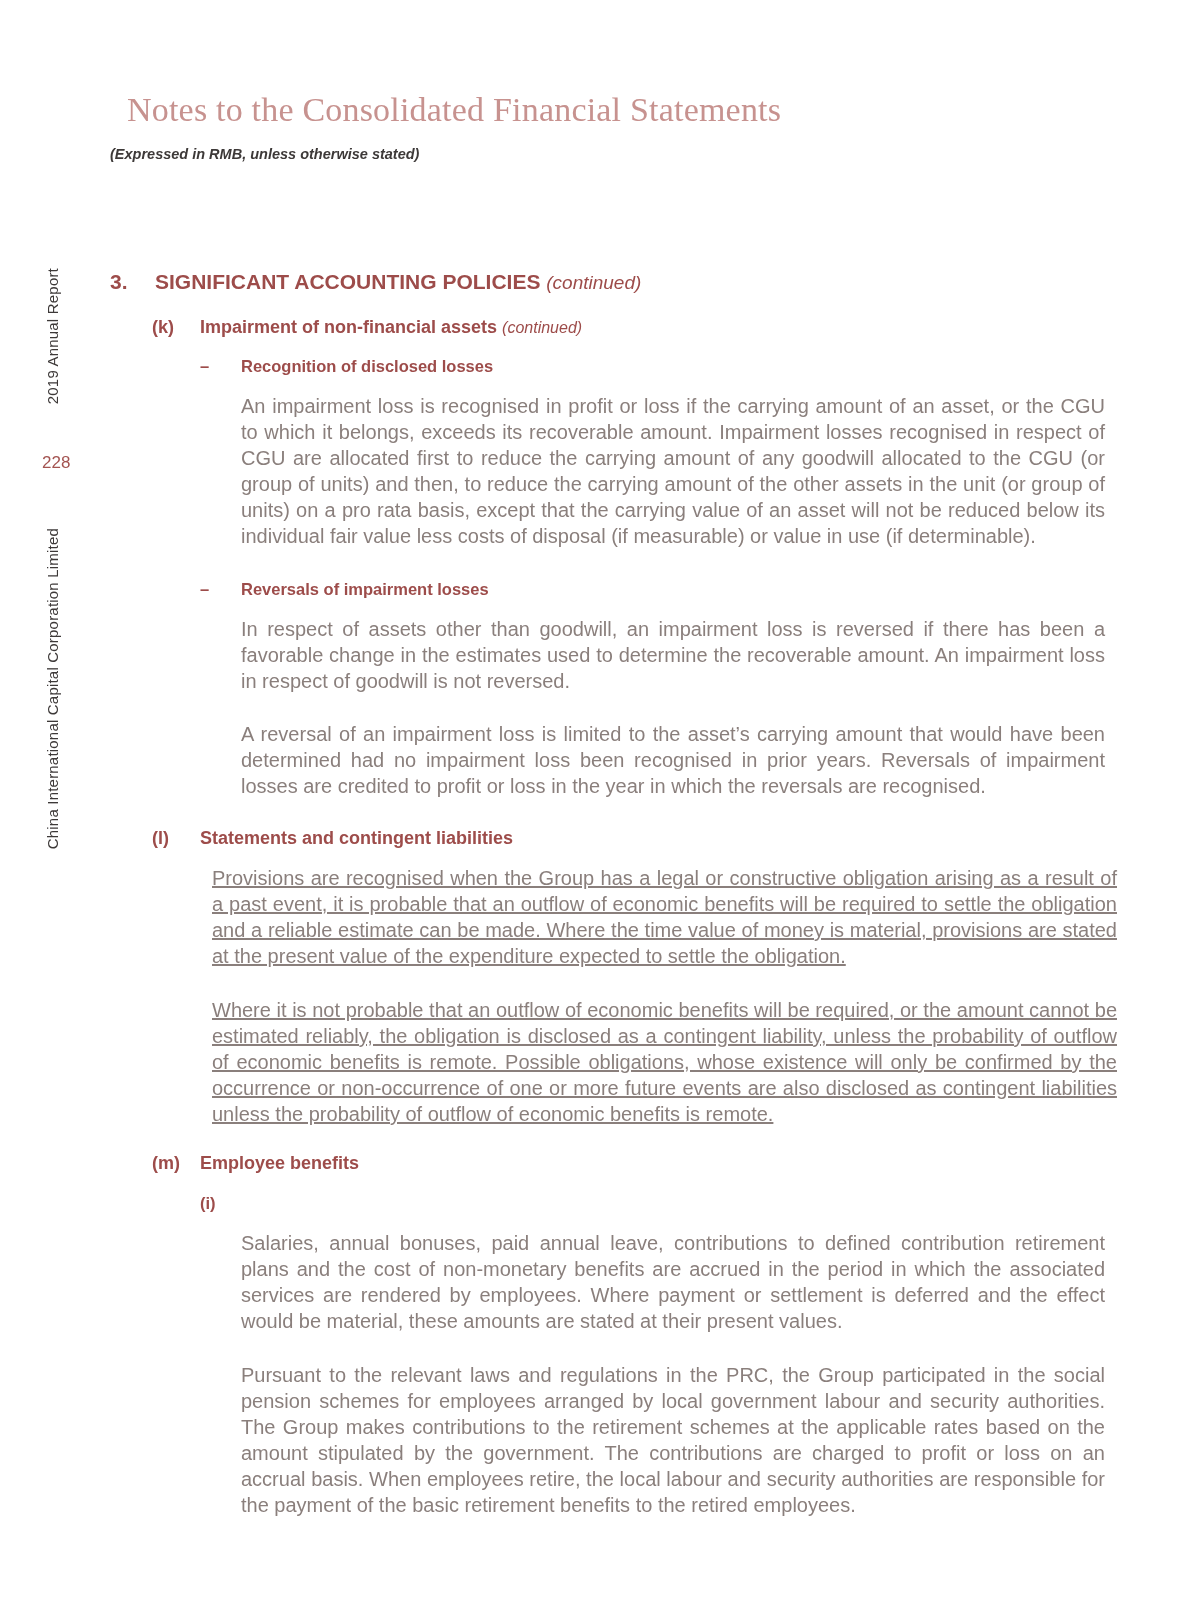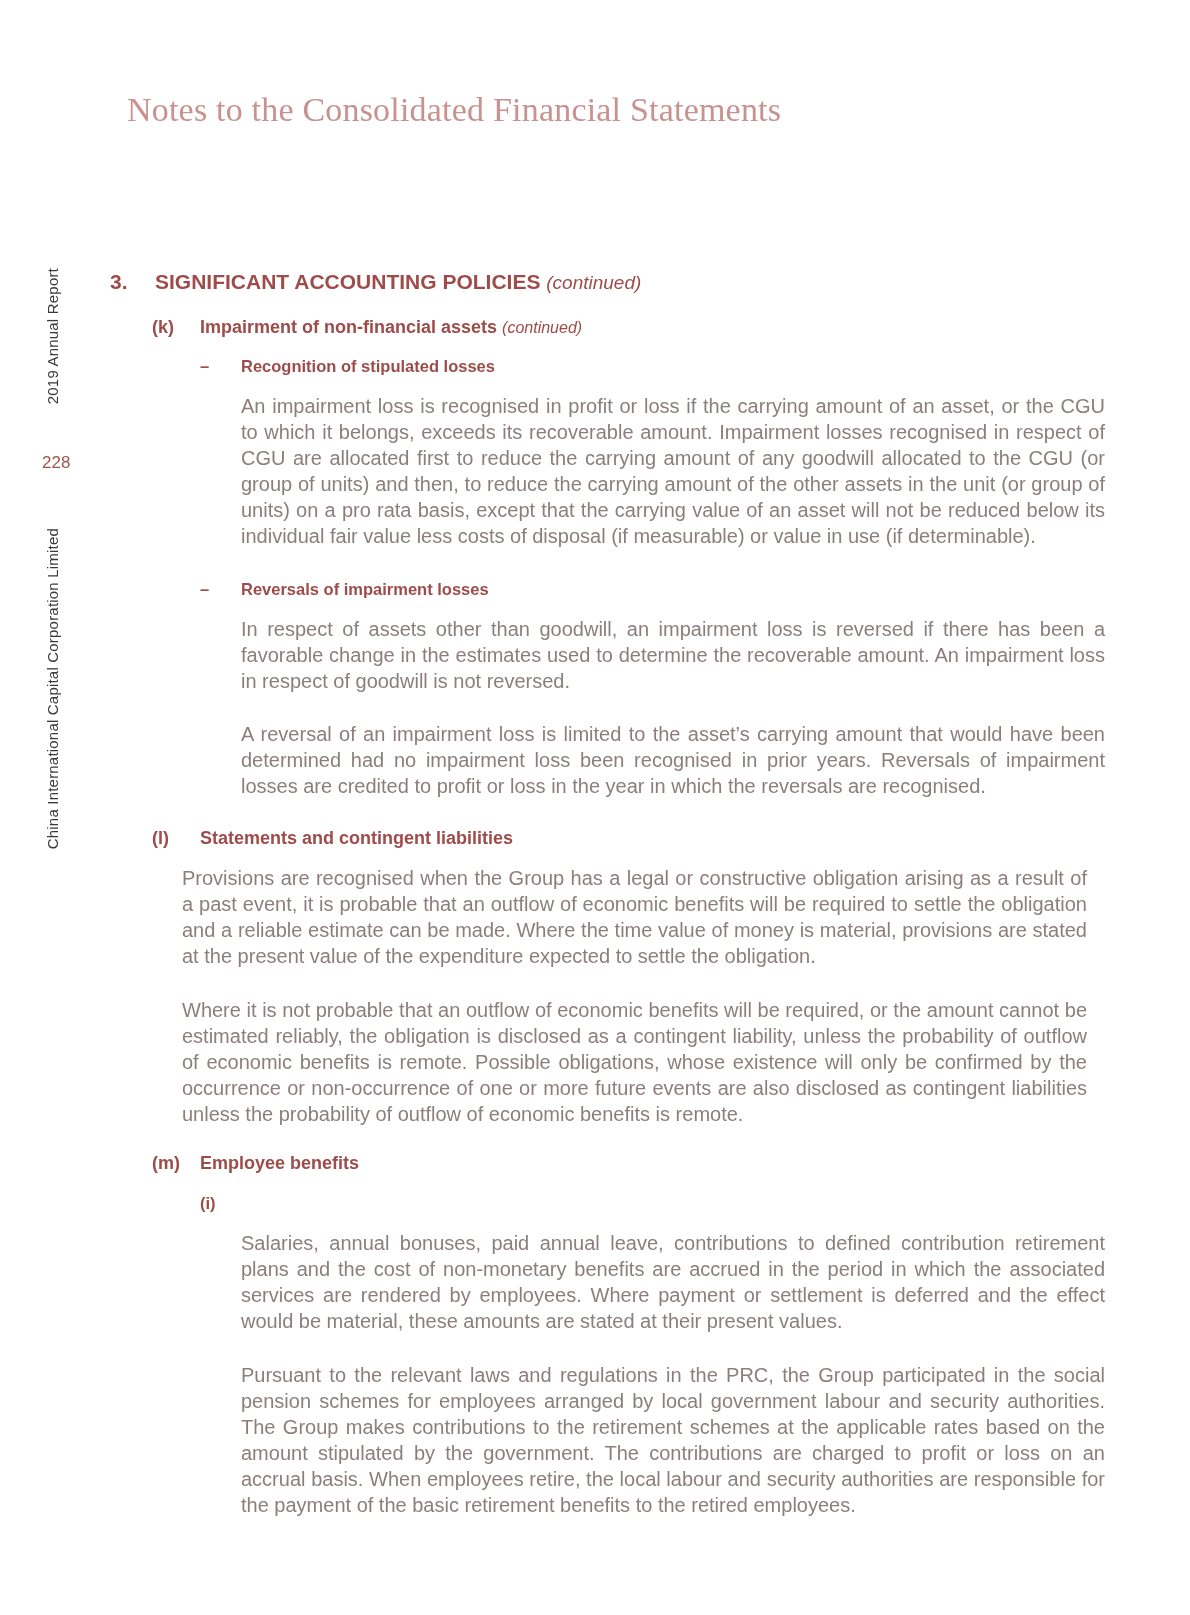--- a/index.html
+++ b/index.html
@@ -65,21 +65,21 @@
   .l2-h .n{flex:0 0 41px;margin-left:90px;}
   
   .para{
     margin:0;
     font-size:20px;
     line-height:26px;
     text-align:justify;
     color:#8a7f7c;
   }
   .para.ind2{margin-left:131px;width:864px;}
-  .para.ind1{margin-left:72px;width:905px;}
+  .para.ind1{margin-left:102px;width:905px;text-decoration:underline;}
   
   .mt-k{margin-top:21px;}
   .mt-rec{margin-top:17px;}
   .mt-p{margin-top:16px;}
   .mt-rev{margin-top:30px;}
   .mt-pp{margin-top:27px;}
   .mt-l{margin-top:28px;}
   .mt-m{margin-top:25px;}
   .mt-i{margin-top:19px;}
 </style>
@@ -87,20 +87,21 @@
 <body>
 
 <div class="page">
 
   <div class="vtext report">2019 Annual Report</div>
   <div class="pagenum">228</div>
   <div class="vtext company">China International Capital Corporation Limited</div>
 
   <div class="header">
     <h1 class="doc-title">Notes to the Consolidated Financial Statements</h1>
+    <p class="doc-subtitle">(Expressed in RMB, unless otherwise stated)</p>
   </div>
 
   <div class="main">
 
     <div class="row sec-h maroon">
       <span class="n">3.</span>
       <span>
         <span>SIGNIFICANT ACCOUNTING POLICIES</span>
         <em class="cont">(continued)</em>
       </span>
@@ -109,21 +110,21 @@
     <div class="row l1-h maroon mt-k">
       <span class="n">(k)</span>
       <span>
         <span>Impairment of non-financial assets</span>
         <em class="cont">(continued)</em>
       </span>
     </div>
 
     <div class="row l2-h maroon mt-rec">
       <span class="n">–</span>
-      <span>Recognition of stipulated losses</span>
+      <span>Recognition of disclosed losses</span>
     </div>
     <p class="para ind2 mt-p">An impairment loss is recognised in profit or loss if the carrying amount of an asset, or the CGU to which it belongs, exceeds its recoverable amount. Impairment losses recognised in respect of CGU are allocated first to reduce the carrying amount of any goodwill allocated to the CGU (or group of units) and then, to reduce the carrying amount of the other assets in the unit (or group of units) on a pro rata basis, except that the carrying value of an asset will not be reduced below its individual fair value less costs of disposal (if measurable) or value in use (if determinable).</p>
 
     <div class="row l2-h maroon mt-rev">
       <span class="n">–</span>
       <span>Reversals of impairment losses</span>
     </div>
     <p class="para ind2 mt-p">In respect of assets other than goodwill, an impairment loss is reversed if there has been a favorable change in the estimates used to determine the recoverable amount. An impairment loss in respect of goodwill is not reversed.</p>
     <p class="para ind2 mt-pp">A reversal of an impairment loss is limited to the asset’s carrying amount that would have been determined had no impairment loss been recognised in prior years. Reversals of impairment losses are credited to profit or loss in the year in which the reversals are recognised.</p>
 

